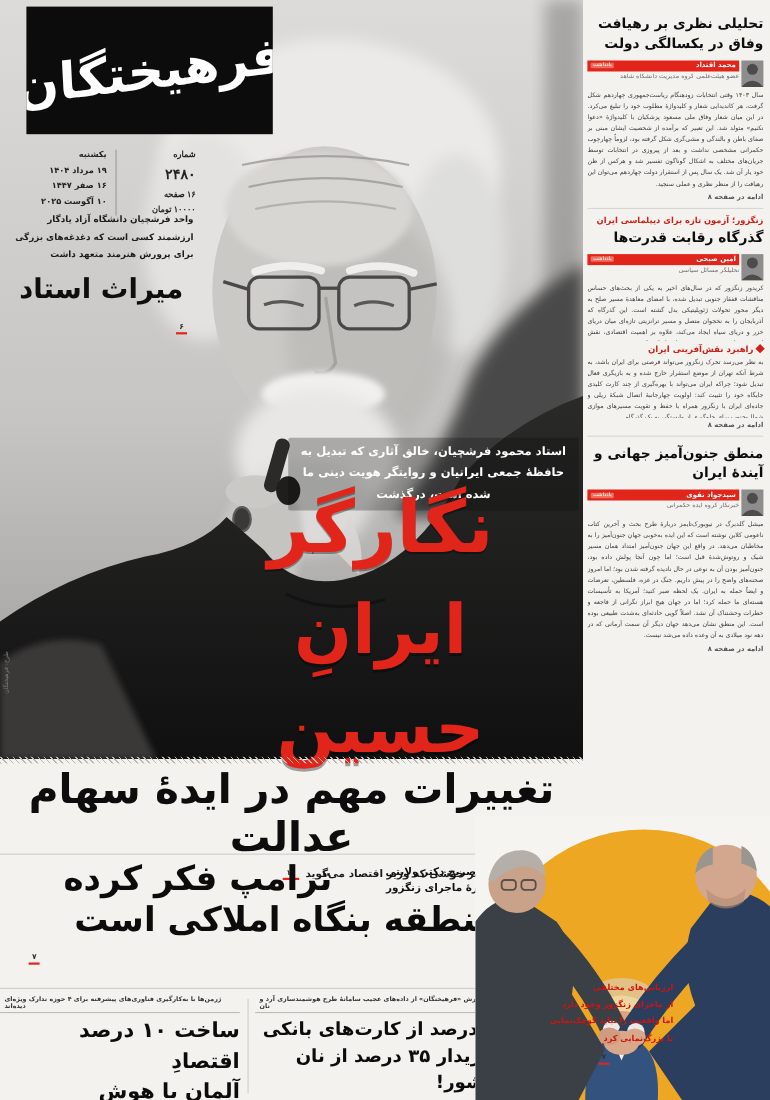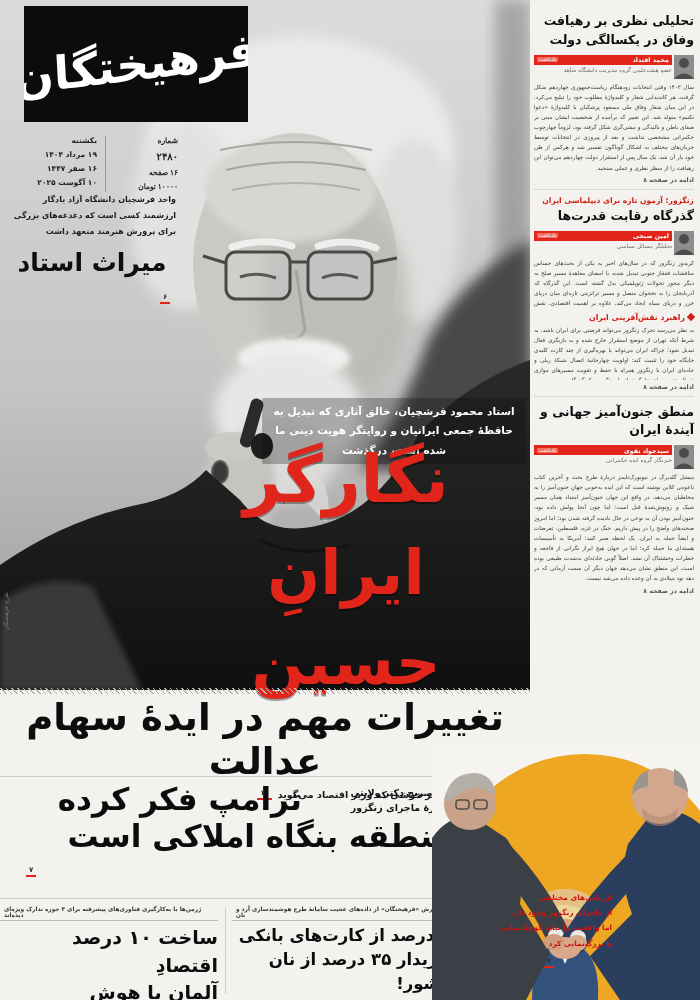--- a/index.html
+++ b/index.html
@@ -11,21 +11,21 @@
         font-size:5.5px;color:#7a7a7a;letter-spacing:1px;}
   
   .logo{position:absolute;left:24px;top:6px;width:224px;height:116px;background:#0c0c0c;
         display:flex;align-items:center;justify-content:center;overflow:hidden;}
   .logo span{color:#fff;font-size:46px;font-weight:bold;transform:rotate(-3deg) skewY(-4deg);
         letter-spacing:-2px;}
   .masthead{position:absolute;left:12px;top:136px;width:166px;display:flex;gap:8px;}
   .mh-col{display:flex;flex-direction:column;gap:4px;font-size:7.5px;font-weight:bold;color:#232323;
         text-align:right;line-height:1.35;}
   .mh-col.issue{border-left:1px solid #9a9a9a;padding-left:8px;width:64px;font-family:Liberation Serif, serif;}
-  .mh-num{letter-spacing:5px;font-size:10px;}
+  .mh-num{letter-spacing:5px;font-size:13px;}
   .lead-kicker{position:absolute;left:8px;top:192px;width:168px;font-size:8px;font-weight:bold;
         text-align:right;line-height:2.0;color:#1c1c1c;}
   .lead-title{position:absolute;left:8px;top:248px;width:168px;font-size:25px;font-weight:bold;
         text-align:center;color:#0e0e0e;letter-spacing:-1px;}
   .lead-page{position:absolute;left:160px;top:284px;}
   .pgnum{font-size:7px;font-weight:bold;color:#333;border-bottom:2px solid #e1251b;padding:0 3px 1px;}
   
   .caption{position:absolute;left:262px;top:398px;width:252px;text-align:center;color:#fff;
         font-size:10.5px;font-weight:bold;line-height:1.85;background:rgba(10,10,10,0.28);
         padding:4px 6px;border-radius:2px;}

